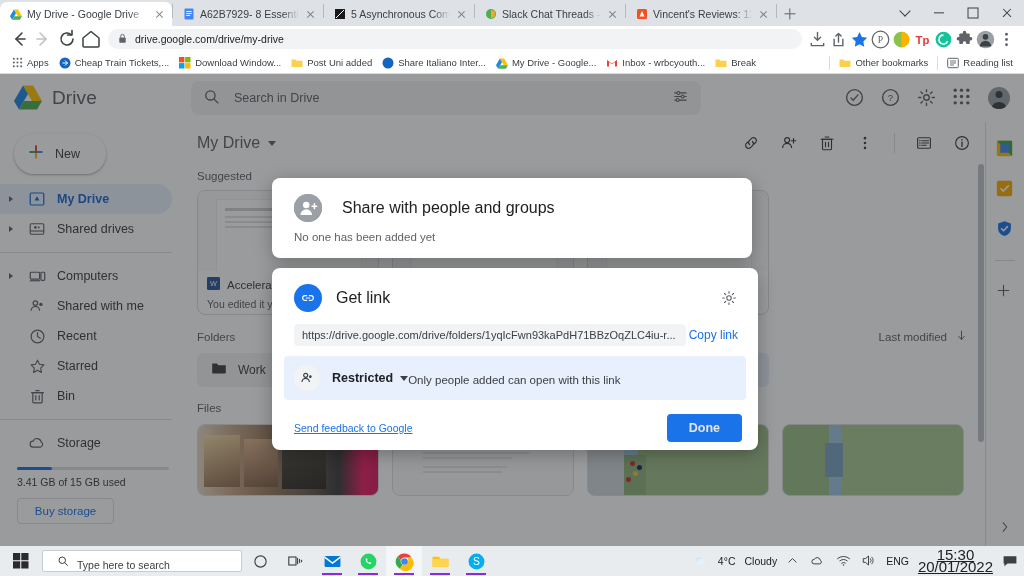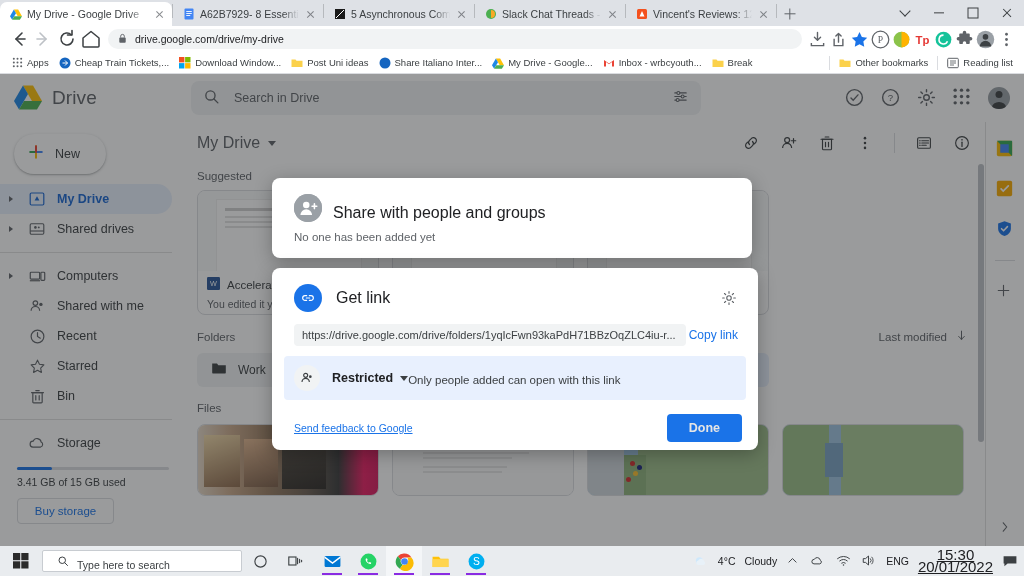--- a/index.html
+++ b/index.html
@@ -174,21 +174,21 @@
   .vscroll { position: absolute; top: 90px; right: 40px; width: 6px; height: 278px; background: #bdc1c6; border-radius: 3px; }
 
   
   .scrim { position: absolute; top: 74px; left: 0; width: 1024px; height: 472px; background: rgba(32,33,36,.45); }
 
   .modal-card {
     position: absolute; background: #fff; border-radius: 8px;
     box-shadow: 0 4px 18px rgba(0,0,0,.28);
   }
   #share-card { left: 272px; top: 178px; width: 480px; height: 80px; padding: 16px 22px 0 22px; }
-  .share-head { display: flex; align-items: flex-end; gap: 11px; }
+  .share-head { display: flex; align-items: center; gap: 20px; }
   .share-avatar { width: 28px; height: 28px; border-radius: 50%; background: #9aa0a6; position:relative; flex:0 0 28px;}
   .share-title { font-size: 16px; color: #202124; }
   .share-sub { font-size: 11.5px; color: #5f6368; margin: 9px 0 0 0px; }
 
   #getlink-card { left: 272px; top: 268px; width: 486px; height: 182px; }
   .gl-head { display:flex; align-items:center; gap:14px; padding: 16px 20px 0 22px; }
   .gl-circle { width: 28px; height: 28px; border-radius: 50%; background: #1a73e8; position:relative; flex:0 0 28px; display:flex;align-items:center;justify-content:center;}
   .gl-title { font-size: 16px; color: #202124; }
   .gl-gear { margin-left: auto; width: 18px; height: 18px; position:relative; }
   .gl-urlrow { display:flex; align-items:center; margin: 12px 20px 0 22px; gap: 3px; }
@@ -433,21 +433,21 @@
           </svg>
         </span>
       <span class="bm-label">Download Window...</span>
     </div>
     <div class="bm">
       <span class="bm-ico">
           <svg width="12" height="12" viewBox="0 0 12 12">
             <path d="M.5 2.5h4l1 1.2h6v6.3h-11z" fill="#fbd14b"></path>
           </svg>
         </span>
-      <span class="bm-label">Post Uni ideas</span>
+      <span class="bm-label">Post Uni added</span>
     </div>
     <div class="bm">
       <span class="bm-ico">
           <svg width="12" height="12" viewBox="0 0 12 12">
             <circle cx="6" cy="6" r="5.5" fill="#1565c0"></circle>
           </svg>
         </span>
       <span class="bm-label">Share Italiano Inter...</span>
     </div>
     <div class="bm">

